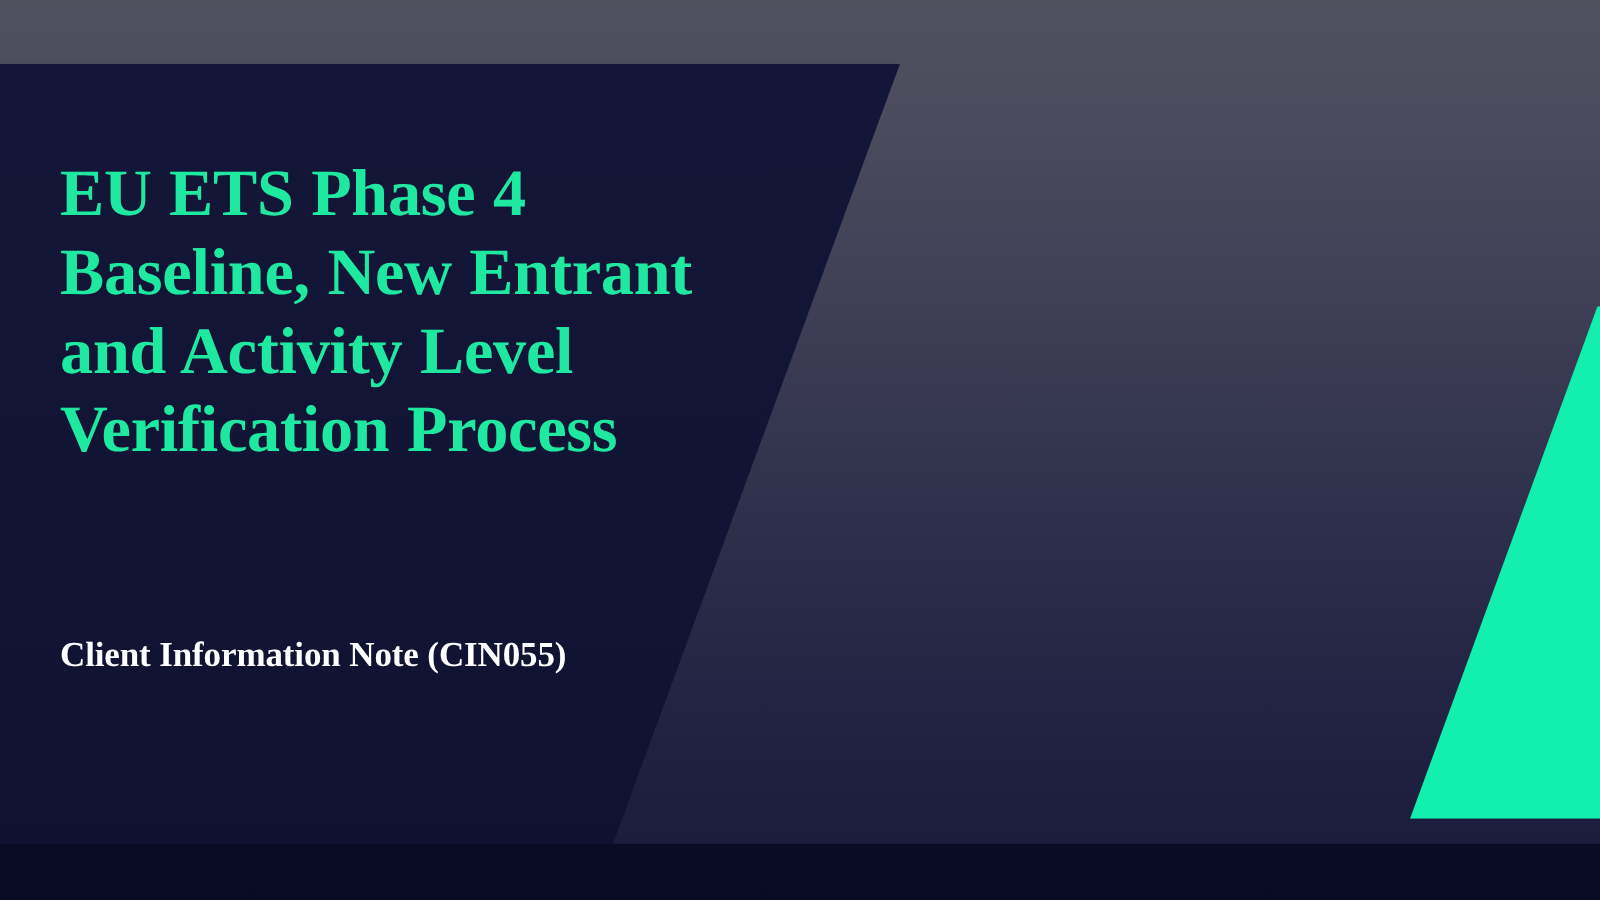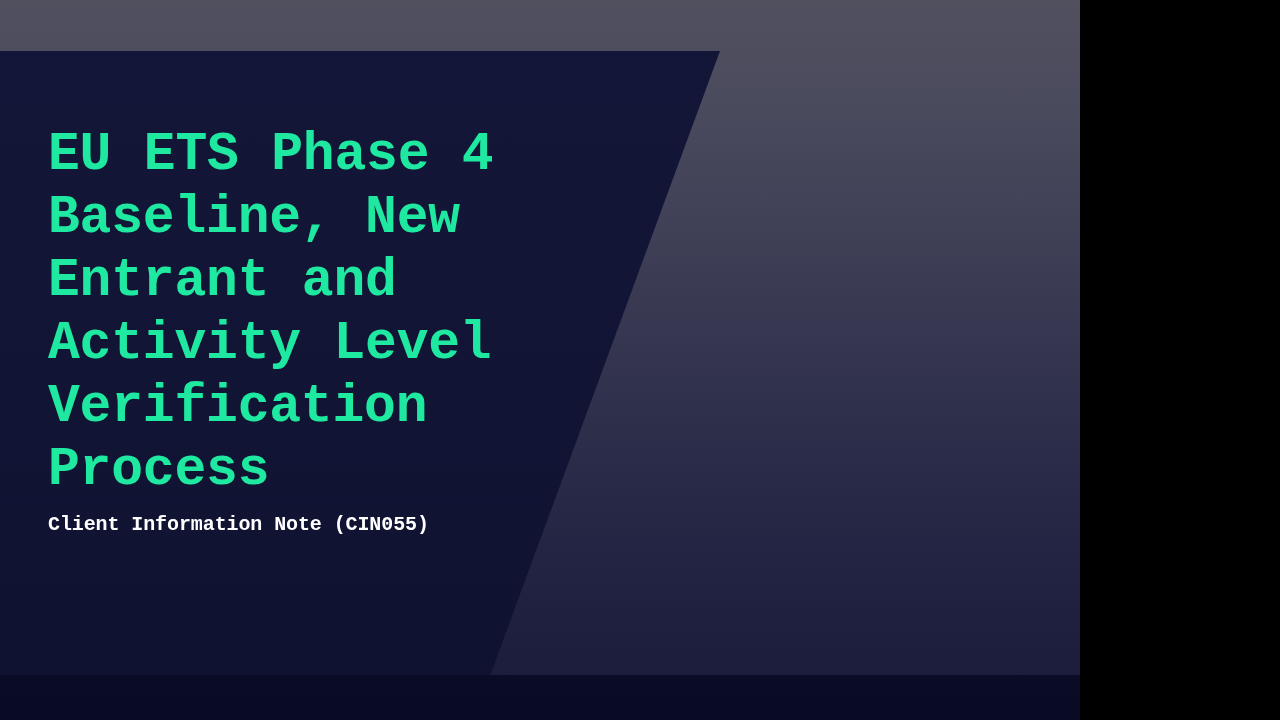--- a/index.html
+++ b/index.html
@@ -3,24 +3,24 @@
 <meta charset="utf-8">
 <title>Presentation Title Slide</title>
 <style>
   html, body {
     margin: 0;
     padding: 0;
     background: #000;
   }
   #slide {
     position: relative;
-    width: 1080px;
+    width: 1280px;
     height: 720px;
     overflow: hidden;
-    font-family: Liberation Mono, monospace;
+    font-family: Liberation Serif, serif;
     
     background: linear-gradient(to bottom,
         #50505f 0%,
         #4b4b5e 14%,
         #3d3d55 36%,
         #30314c 55%,
         #262745 72%,
         #1f2040 86%,
         #1a1b3a 100%);
   }
@@ -72,21 +72,21 @@
     word-spacing: 1px;
   }
 
   .slide-subtitle {
     margin: 0;
     position: absolute;
     left: 48px;
     top: 504px;
     width: 520px;
     color: #ffffff;
-    font-size: 20px;
+    font-size: 28px;
     line-height: 41px;
     font-weight: bold;
     letter-spacing: -0.1px;
   }
 </style>
 </head>
 <body>
 
 <div id="slide">
 

